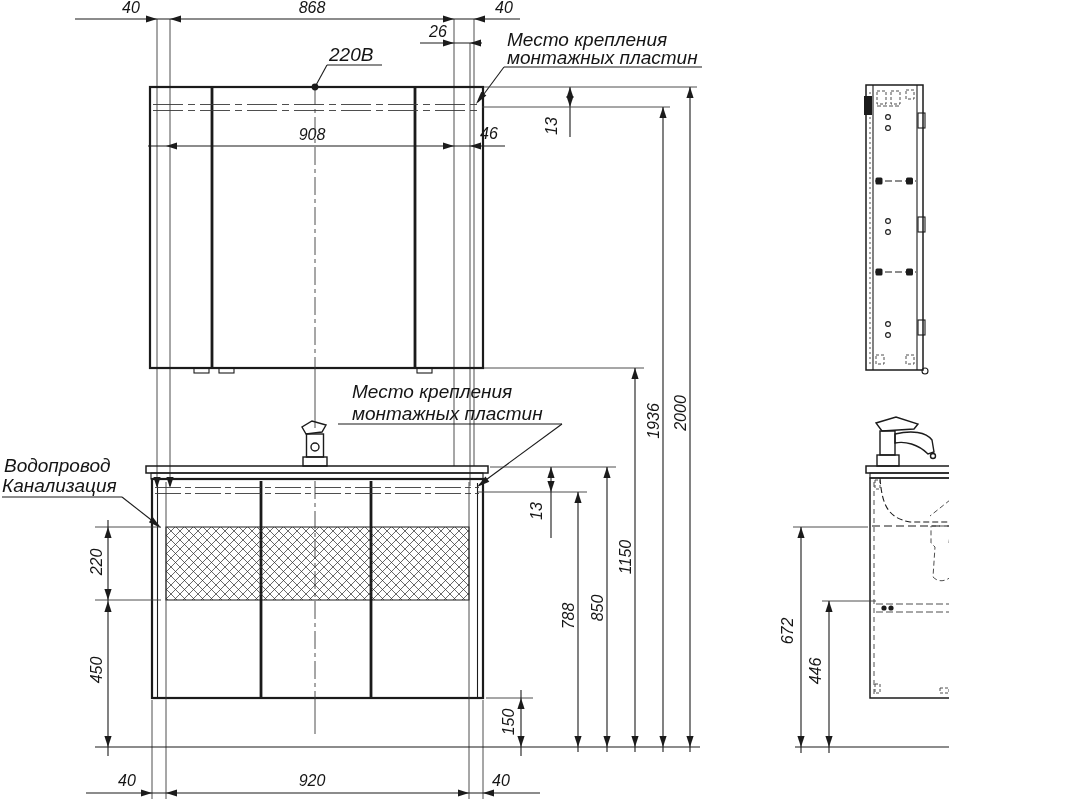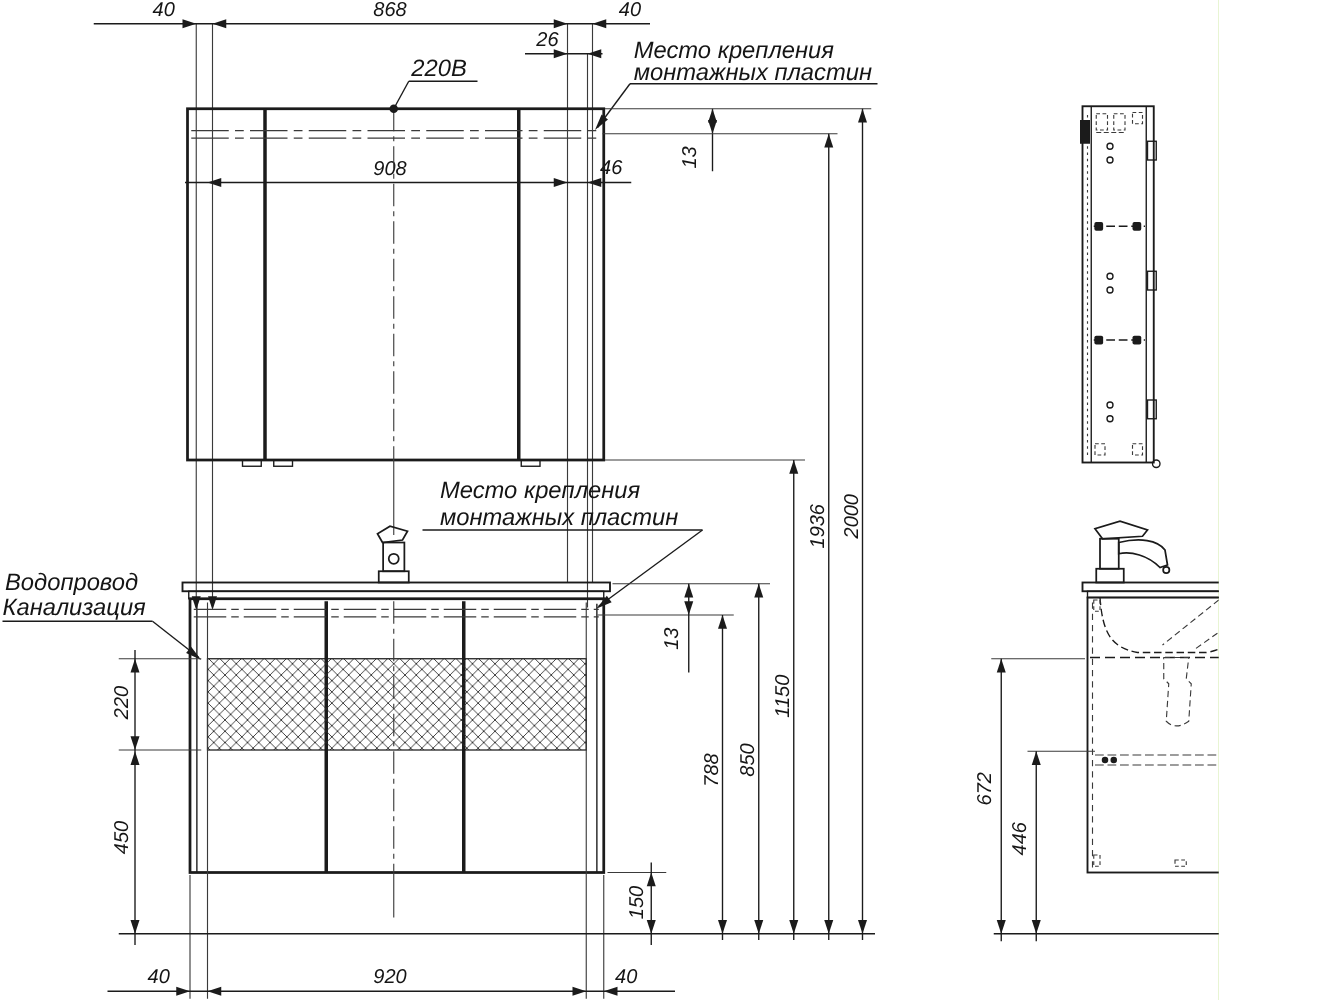--- a/index.html
+++ b/index.html
@@ -1,17 +1,17 @@
 <!DOCTYPE html>
 <html><head>
 <meta charset="utf-8">
 <style>
   html,body{margin:0;padding:0;background:#fff;}
-  .canvas{position:relative;width:949px;height:800px;background:#84cc16;overflow:hidden;
-          font-family:"Liberation Sans",sans-serif;padding-left:26px;}
+  .canvas{position:relative;width:949px;height:800px;background:#f97316;overflow:hidden;
+          font-family:"Liberation Sans",sans-serif;}
   svg{position:absolute;left:0;top:0;}
   .ln{stroke:#1b1b1b;fill:none;}
   .w2{stroke-width:2.2;}
   .w25{stroke-width:2.8;}
   .w15{stroke-width:1.5;}
   .w1{stroke-width:1.1;}
   .thin{stroke:#3a3a3a;stroke-width:0.9;}
   .dim{font:italic 16px "Liberation Sans",sans-serif;fill:#151515;}
   .lbl{font:italic 19px "Liberation Sans",sans-serif;fill:#151515;}
   .arr{fill:#1b1b1b;stroke:none;}

